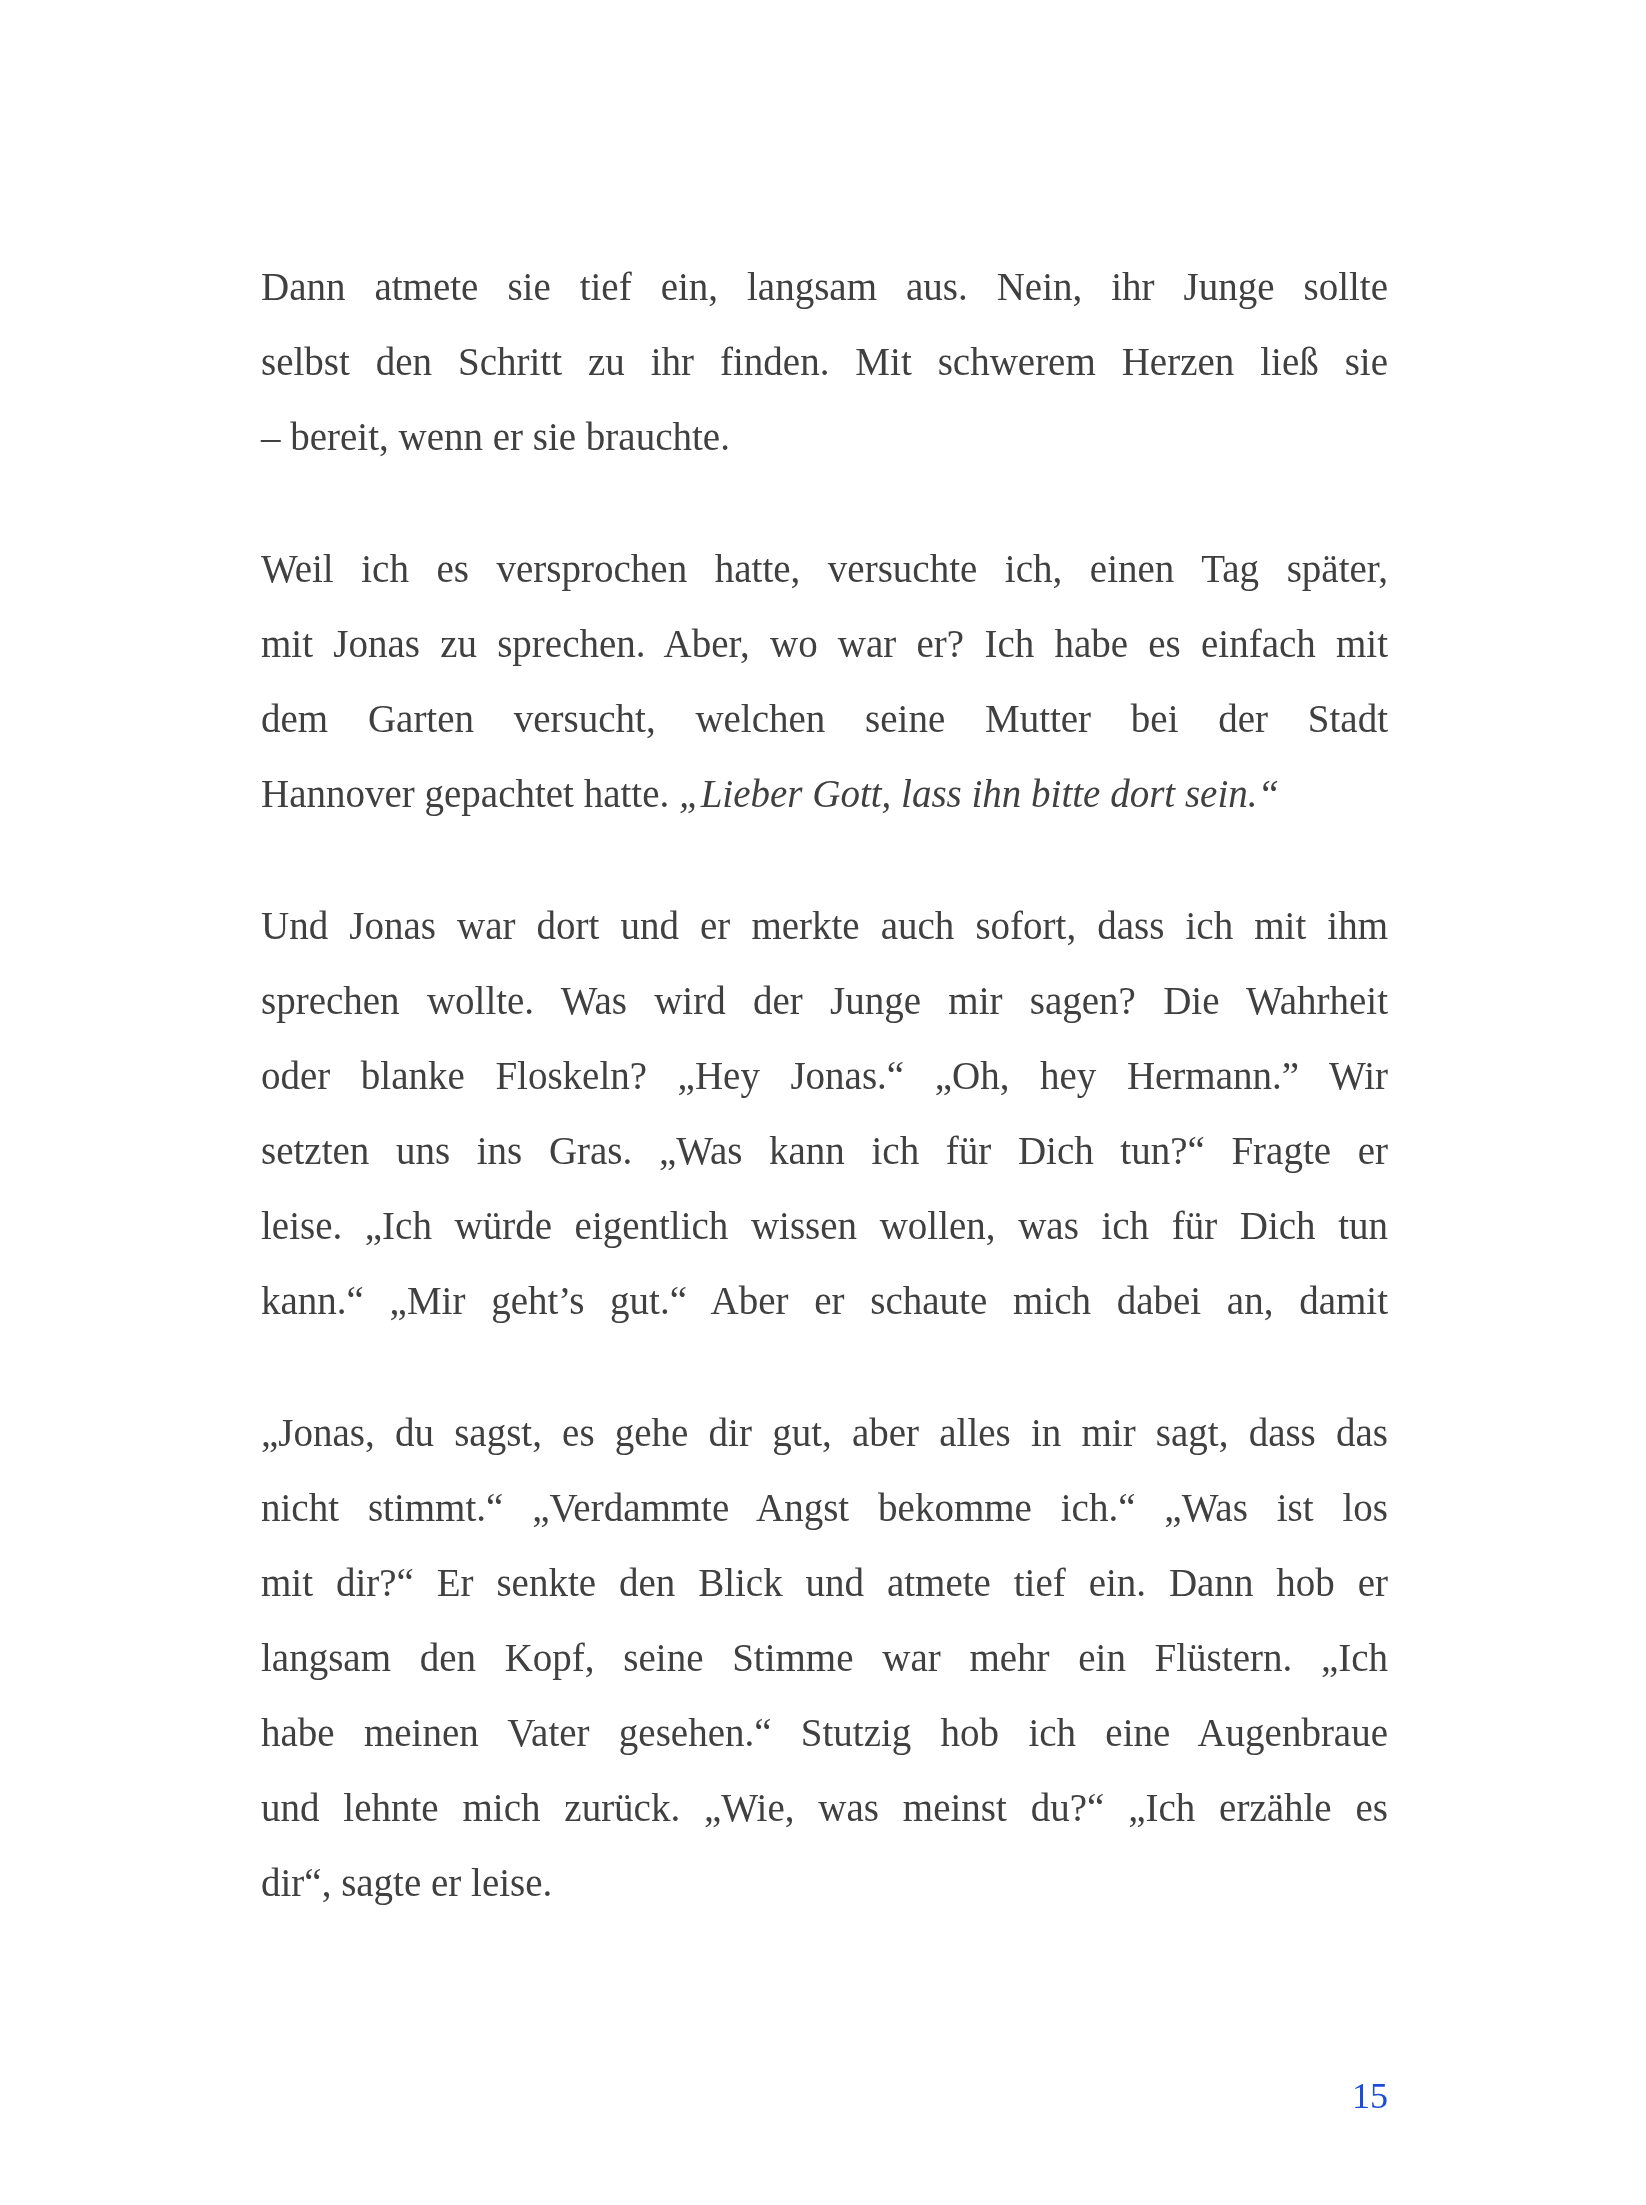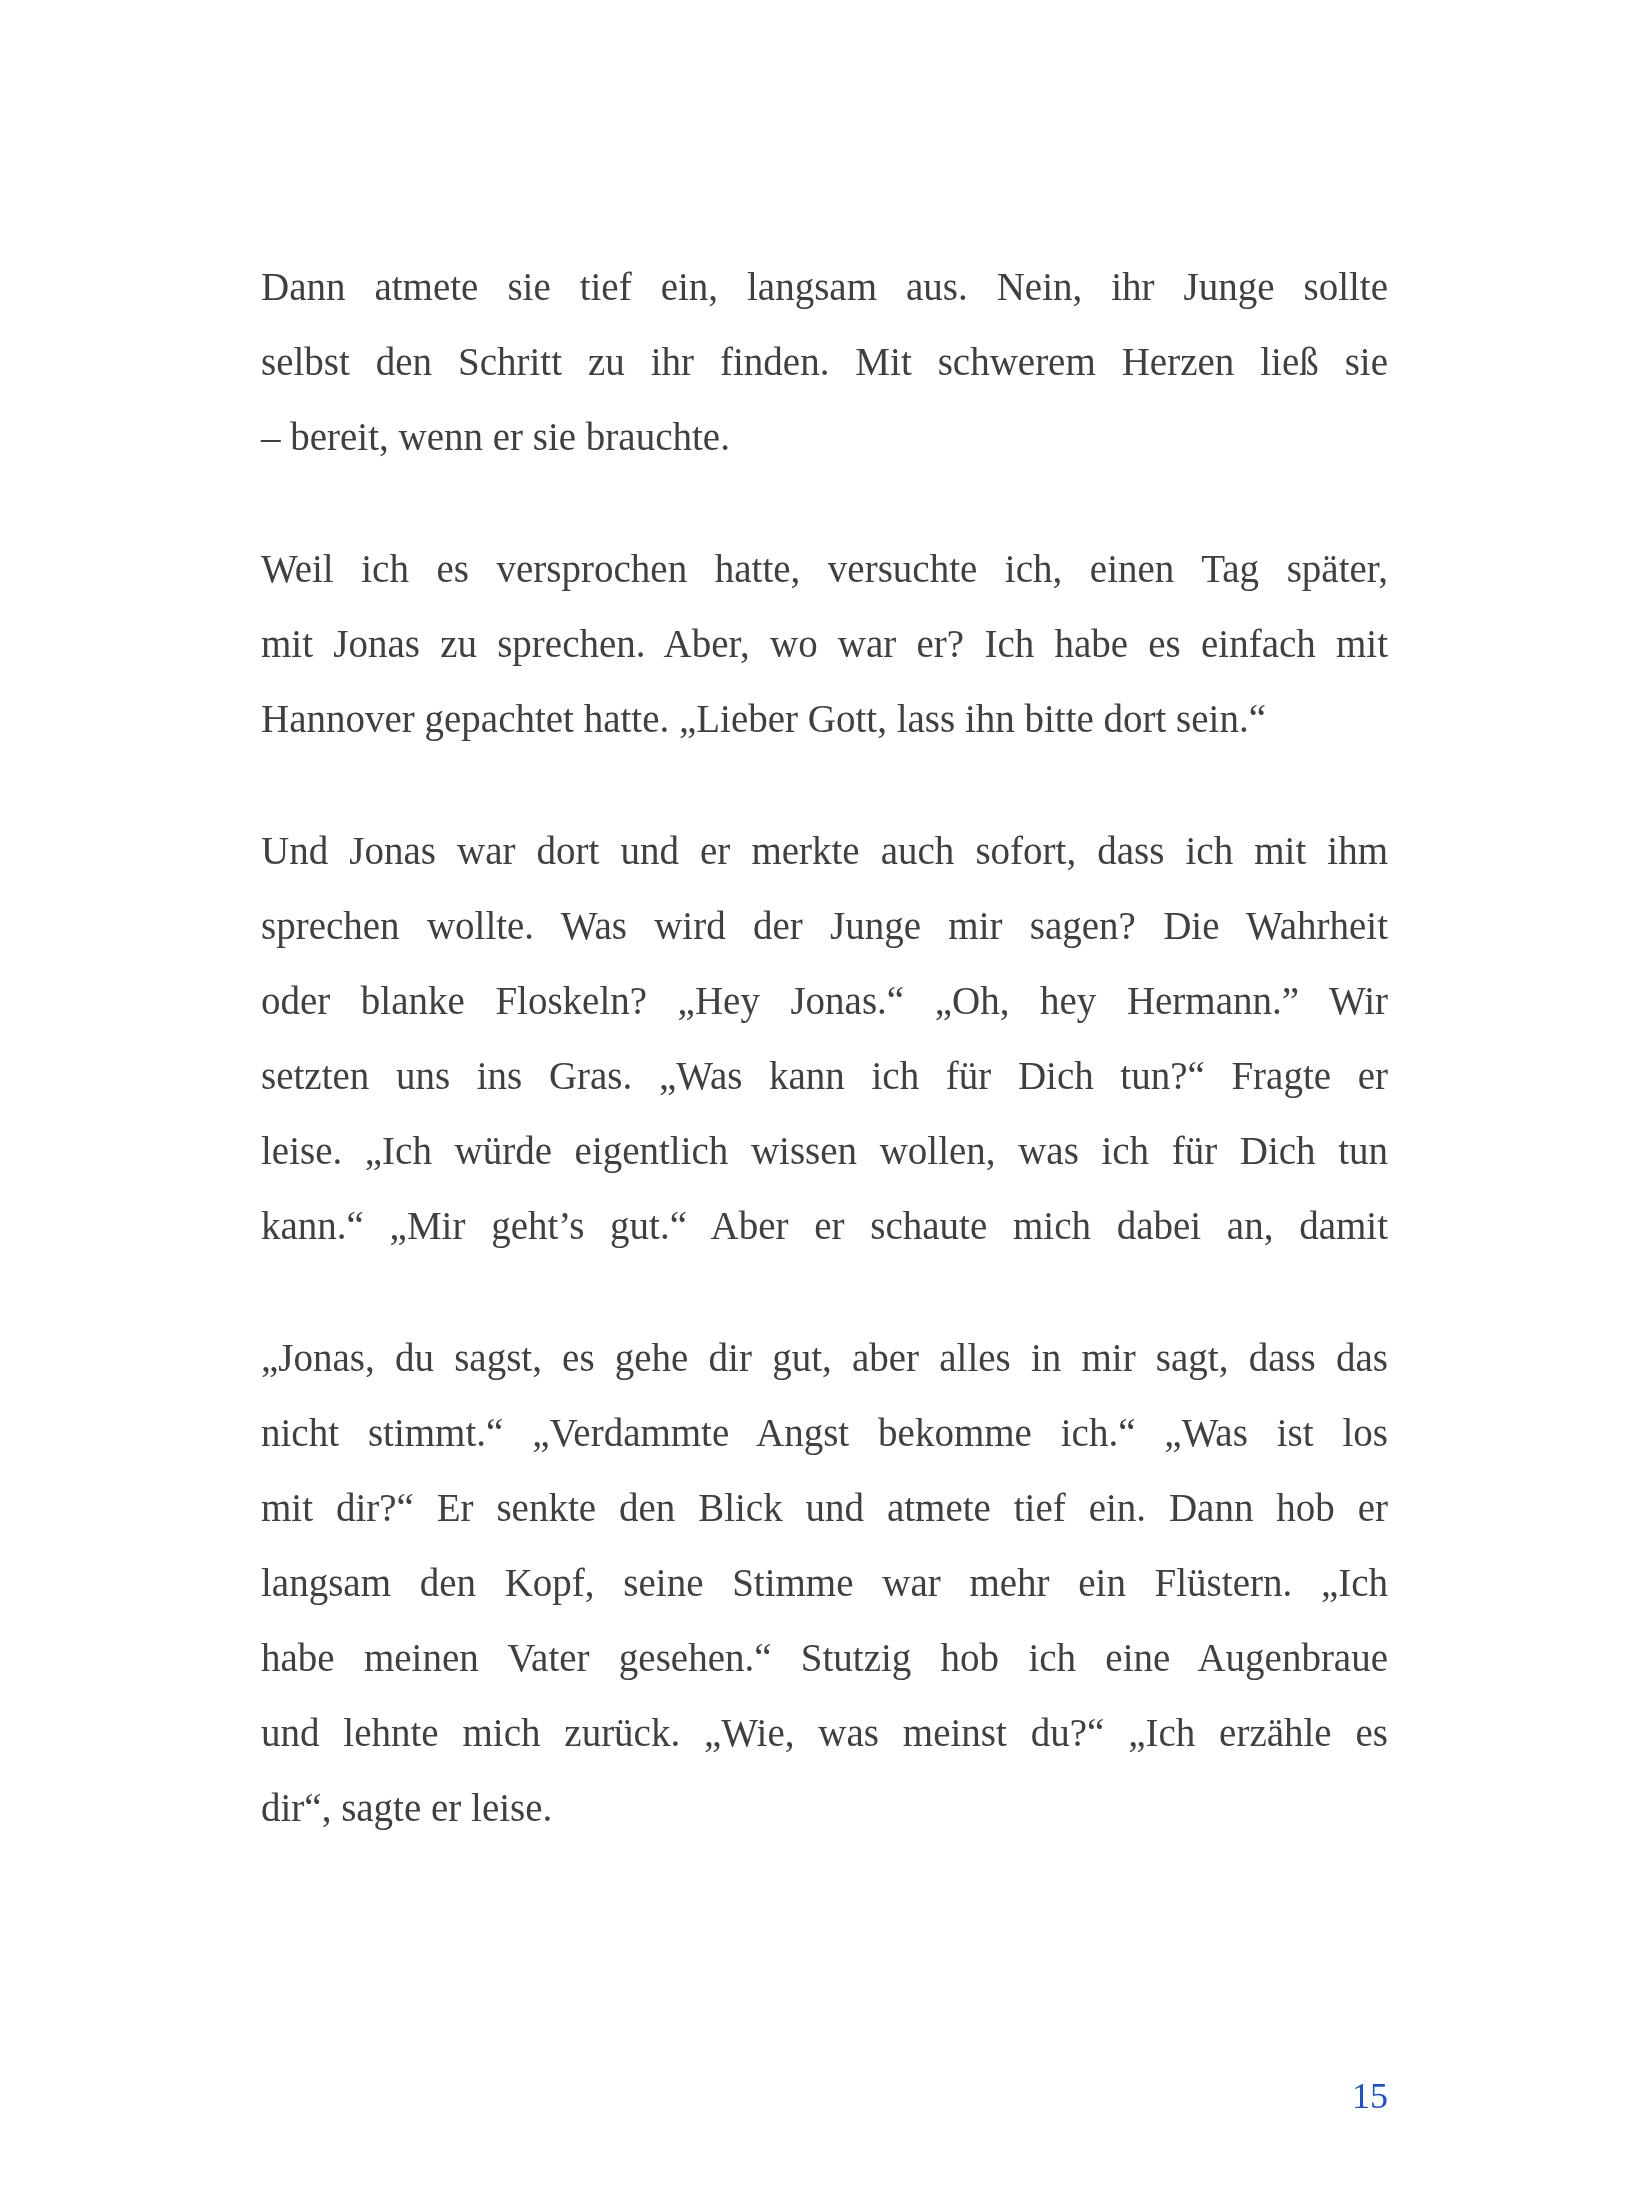--- a/index.html
+++ b/index.html
@@ -35,21 +35,21 @@
   .para:last-child { margin-bottom: 0; }
   .line {
     text-align: justify;
     -moz-text-align-last: justify;
     text-align-last: justify;
   }
   .line.final {
     -moz-text-align-last: left;
     text-align-last: left;
   }
-  .it { }
+  .it { font-style: italic; }
   .page-number {
     position: absolute;
     top: 2075px;
     right: 258px;
     font-family: "Liberation Serif", "DejaVu Serif", serif;
     font-size: 36px;
     line-height: normal;
     text-align: right;
   }
 </style>
@@ -59,20 +59,21 @@
 <div class="page">
   <div class="content" id="body-text" style="color: #404040;">
       <div class="para">
         <div class="line"><span>Dann atmete sie tief ein, langsam aus. Nein, ihr Junge sollte</span></div>
         <div class="line"><span>selbst den Schritt zu ihr finden. Mit schwerem Herzen ließ sie</span></div>
         <div class="line final"><span>– bereit, wenn er sie brauchte.</span></div>
       </div>
       <div class="para">
         <div class="line"><span>Weil ich es versprochen hatte, versuchte ich, einen Tag später,</span></div>
         <div class="line"><span>mit Jonas zu sprechen. Aber, wo war er? Ich habe es einfach mit</span></div>
+        <div class="line"><span>dem Garten versucht, welchen seine Mutter bei der Stadt</span></div>
         <div class="line final"><span>Hannover gepachtet hatte. </span><span class="it">„Lieber Gott, lass ihn bitte dort sein.“</span></div>
       </div>
       <div class="para">
         <div class="line"><span>Und Jonas war dort und er merkte auch sofort, dass ich mit ihm</span></div>
         <div class="line"><span>sprechen wollte. Was wird der Junge mir sagen? Die Wahrheit</span></div>
         <div class="line"><span>oder blanke Floskeln? „Hey Jonas.“ „Oh, hey Hermann.”  Wir</span></div>
         <div class="line"><span>setzten uns ins Gras. „Was kann ich für Dich tun?“ Fragte er</span></div>
         <div class="line"><span>leise. „Ich würde eigentlich wissen wollen, was ich für Dich tun</span></div>
         <div class="line"><span>kann.“ „Mir geht’s gut.“ Aber er schaute mich dabei an, damit</span></div>
       </div>

